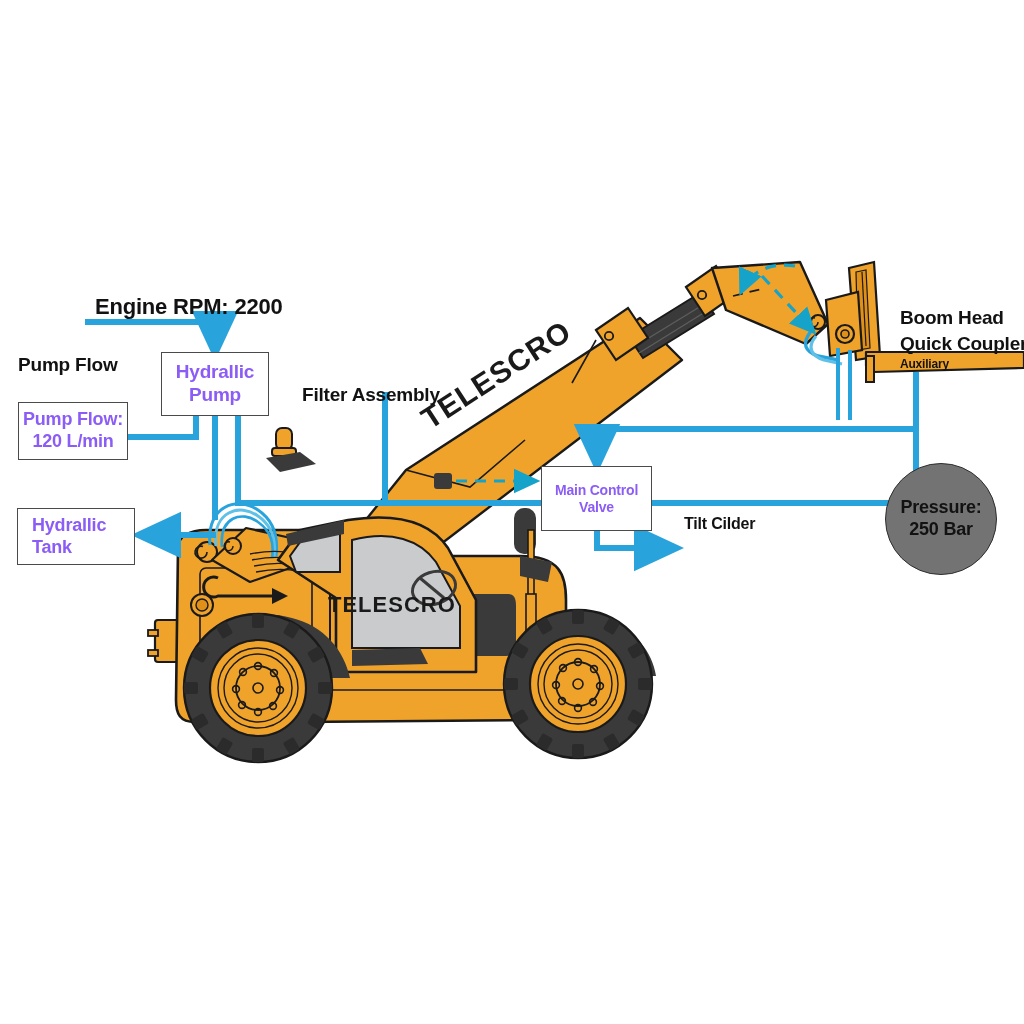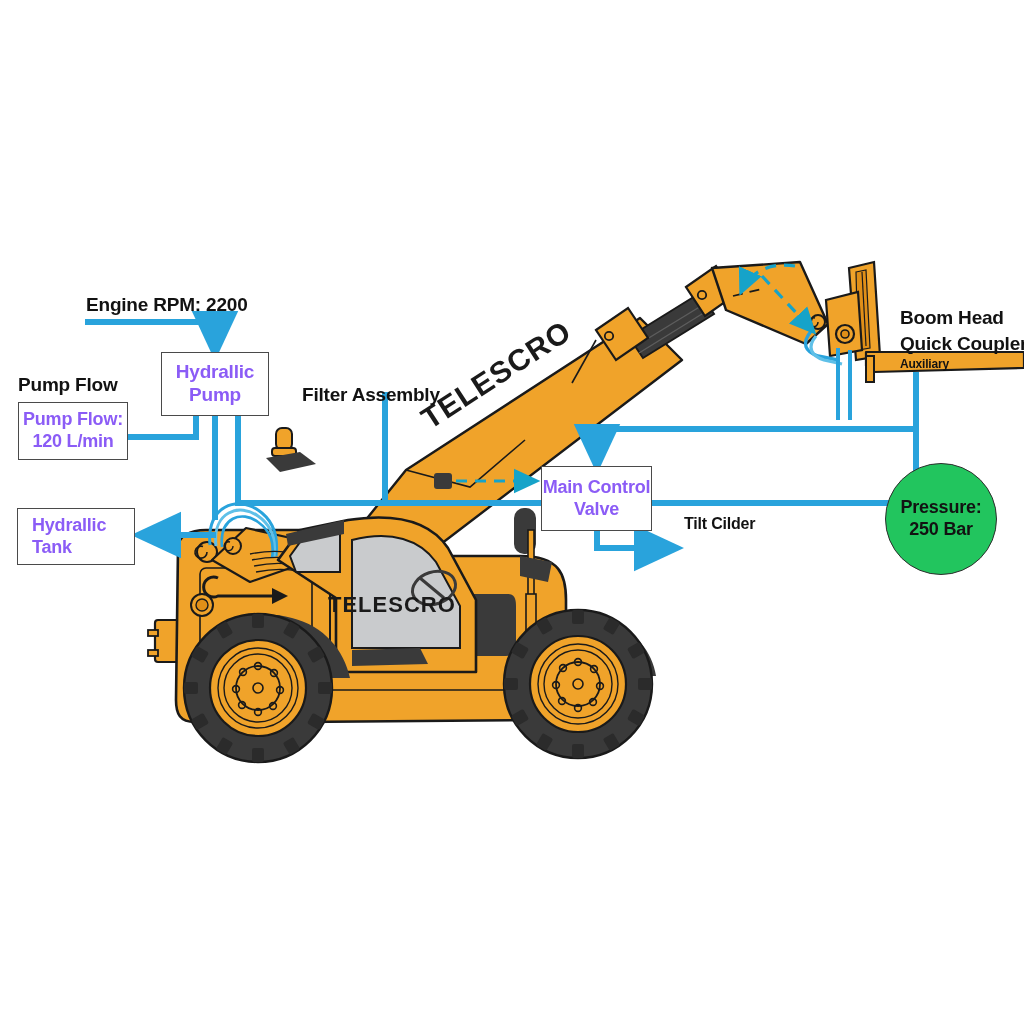--- a/index.html
+++ b/index.html
@@ -32,21 +32,21 @@
     line-height:1.2;
     text-align:center;
     white-space:pre;
     letter-spacing:-0.2px;
   }
   .boxed.left{justify-content:flex-start;text-align:left;padding-left:14px;}
   .circ{
     position:absolute;
     border:1.6px solid #2e2e2e;
     border-radius:50%;
-    background:#22c55e;
+    background:#737373;
     display:flex;align-items:center;justify-content:center;
     font-weight:bold;color:#121212;text-align:center;
     line-height:1.22;white-space:pre;letter-spacing:-0.2px;
   }
 </style>
 </head>
 <body>
 
 <div id="stage">
 
@@ -310,42 +310,42 @@
       <path d="M215 416 L 215 520"></path>
     </g>
 
     <g fill="none" stroke="#16a3c9" stroke-width="3.2" stroke-dasharray="11 8">
       <path d="M456 481 L 534 481" marker-end="url(#arwt)"></path>
       <path d="M795 266 C 770 262 750 272 742 290" marker-end="url(#arwt)"></path>
       <path d="M762 276 L 812 330" marker-end="url(#arwt)"></path>
     </g>
   </svg>
 
-  <div class="lbl" style="left:86px;top:294px;font-size:19px;">Engine RPM: 2200</div>
-
-  <div class="lbl" style="left:18px;top:374px;font-size:19px;">Pump Flow</div>
+  <div class="lbl" style="left:95px;top:294px;font-size:22px;">Engine RPM: 2200</div>
+
+  <div class="lbl" style="left:18px;top:354px;font-size:19px;">Pump Flow</div>
 
   <div class="lbl" style="left:302px;top:384px;font-size:19px;">Filter Assembly</div>
 
 
 
   <div class="lbl" style="left:684px;top:515px;font-size:16px;">Tilt Cilder</div>
 
   <div class="lbl" style="left:900px;top:289px;font-size:19px;margin-top:18px;">Boom Head</div>
   <div class="lbl" style="left:900px;top:311px;font-size:12px;margin-top:46px;">Auxiliary</div>
   <div class="lbl" style="left:900px;top:333px;font-size:19px;">Quick Couplers</div>
 
   <div class="boxed" style="left:161px;top:352px;width:108px;height:64px;font-size:19px;">Hydrallic
 Pump</div>
 
   <div class="boxed" style="left:18px;top:402px;width:110px;height:58px;font-size:18px;">Pump Flow:
 120 L/min</div>
 
   <div class="boxed left" style="left:17px;top:508px;width:118px;height:57px;font-size:18px;">Hydrallic
 Tank</div>
 
-  <div class="boxed" style="left:541px;top:466px;width:111px;height:65px;font-size:18px;">Main Control
+  <div class="boxed" style="left:541px;top:466px;width:111px;height:65px;font-size:14px;">Main Control
 Valve</div>
 
   <div class="circ" style="left:885px;top:463px;width:110px;height:110px;font-size:18px;">Pressure:
 250 Bar</div>
 
 </div>
 
 </body></html>

